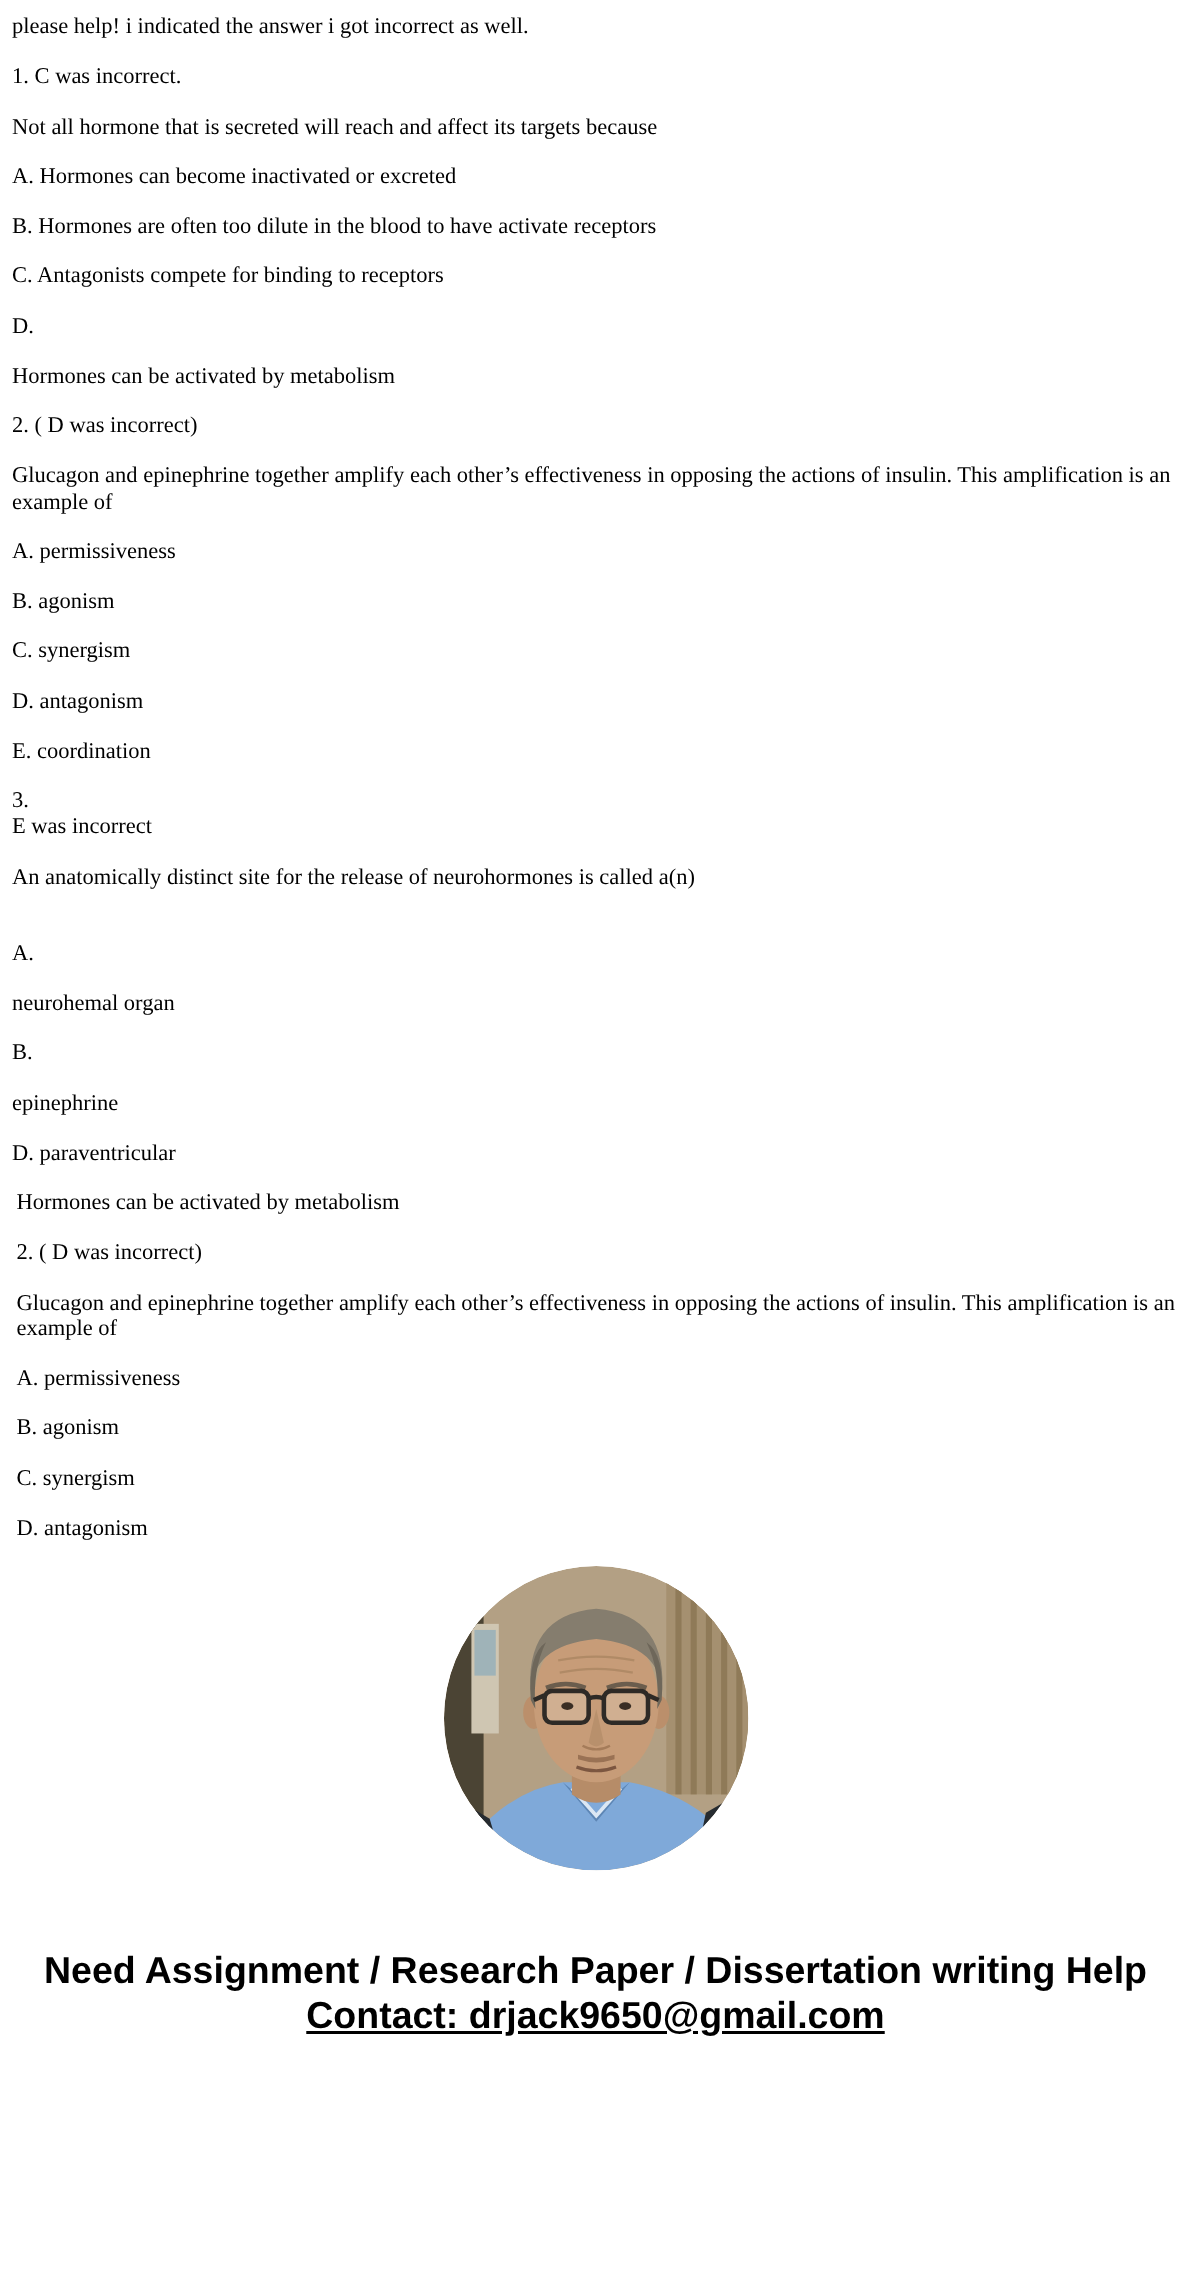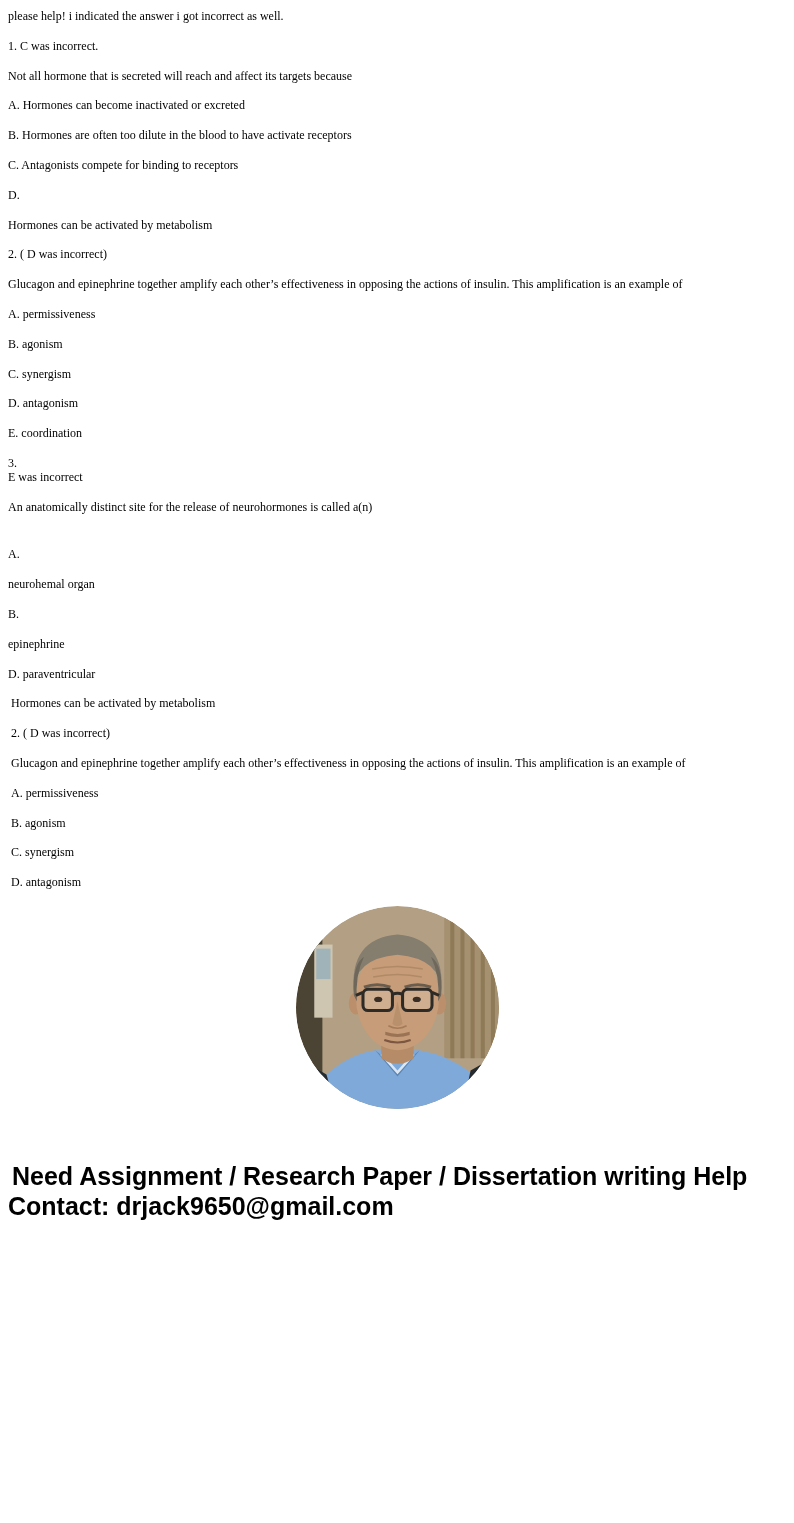--- a/index.html
+++ b/index.html
@@ -11,53 +11,54 @@
   }
   body {
     width: 794px;
     min-height: 1523px;
     font-family: "Liberation Serif", serif;
   }
   .content {
     padding: 0 8px;
   }
   .para {
-    font-size: 12px;
+    font-size: 15px;
     line-height: 1.15;
     margin: 16px 0;
     white-space: pre-wrap;
   }
   .para:first-child { margin-top: 10px; }
   .para.gap { margin-top: 34px; }
   .para.indent { padding-left: 3px; }
 
   .avatar-wrap {
     width: 203px;
     height: 203px;
     margin: 14px auto 0 auto;
     border-radius: 50%;
     overflow: hidden;
   }
   .avatar-wrap svg { display: block; }
 
   .footer {
     margin-top: 52px;
-    text-align: left;
+    text-align: center;
     font-family: "Liberation Sans", sans-serif;
     font-weight: 700;
     font-size: 25px;
     line-height: 30px;
     color: #000000;
   }
   .footer .help {
     max-width: 770px;
     margin: 0 auto;
   }
   .footer .contact {
     margin-top: 0;
+    text-decoration: underline;
   }
 </style>
 </head>
 <body>
 
 <div class="content">
   <div id="paragraphs">
       <p class="para">please help! i indicated the answer i got incorrect as well.</p>
       <p class="para">1. C was incorrect.</p>
       <p class="para">Not all hormone that is secreted will reach and affect its targets because</p>

